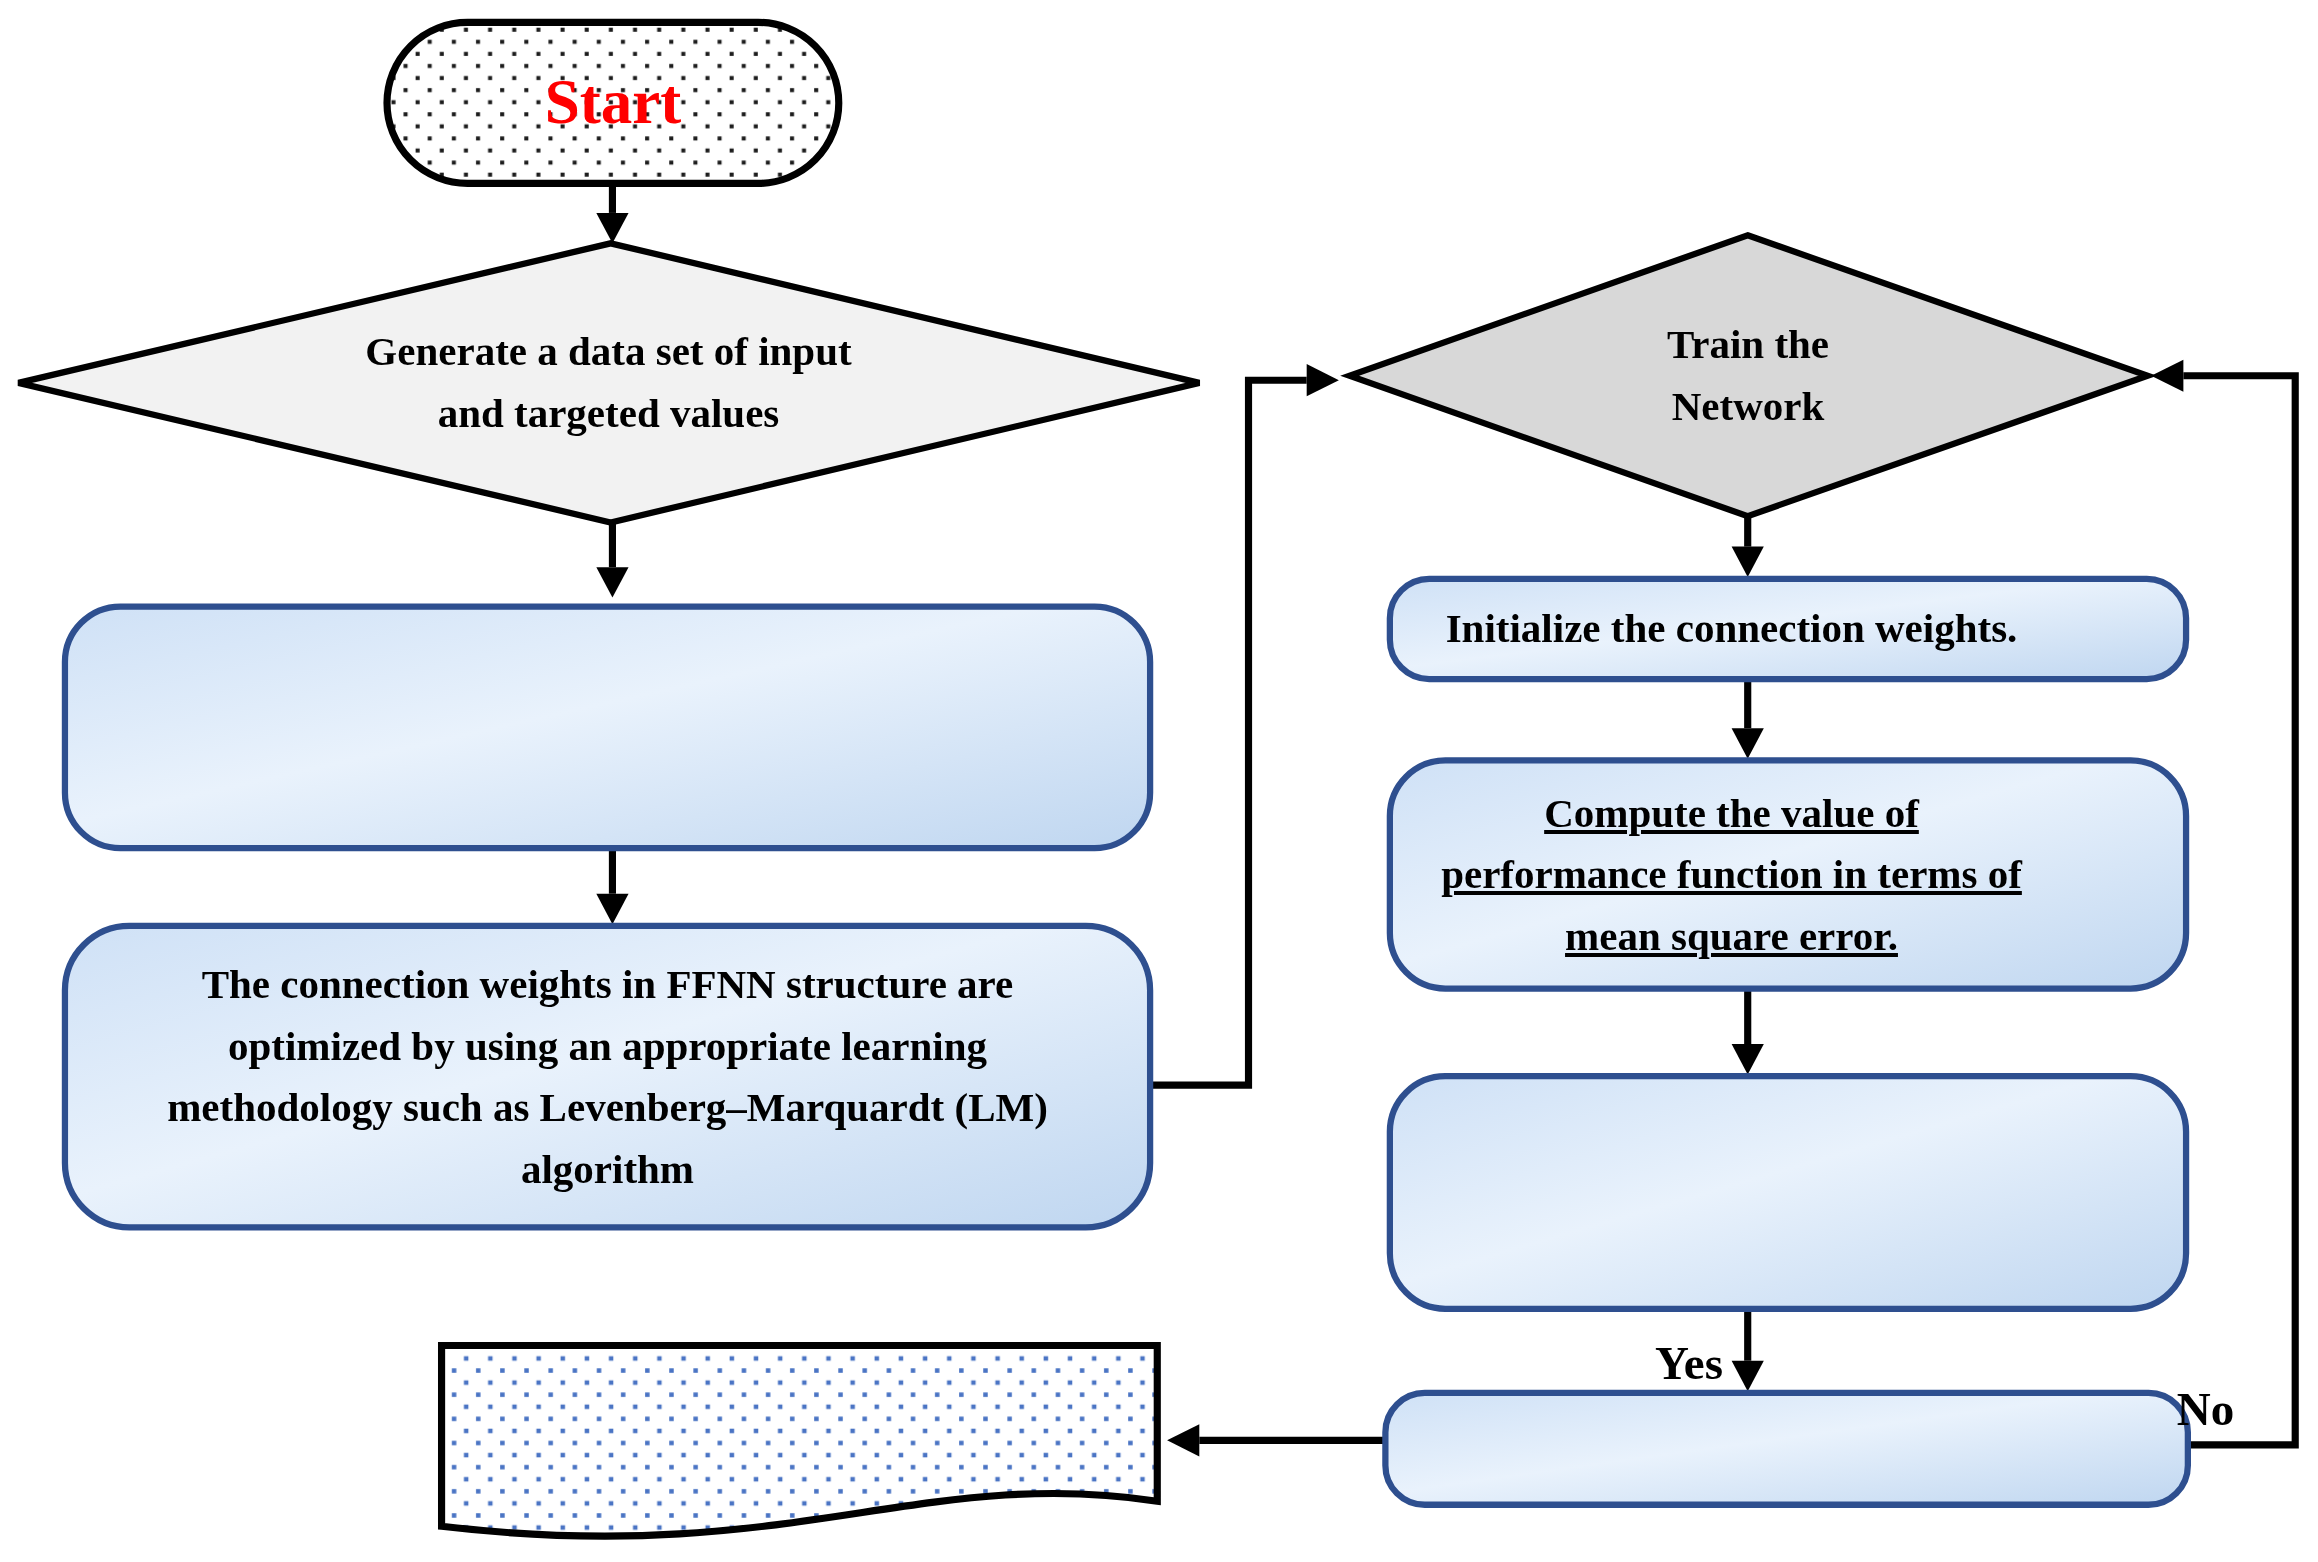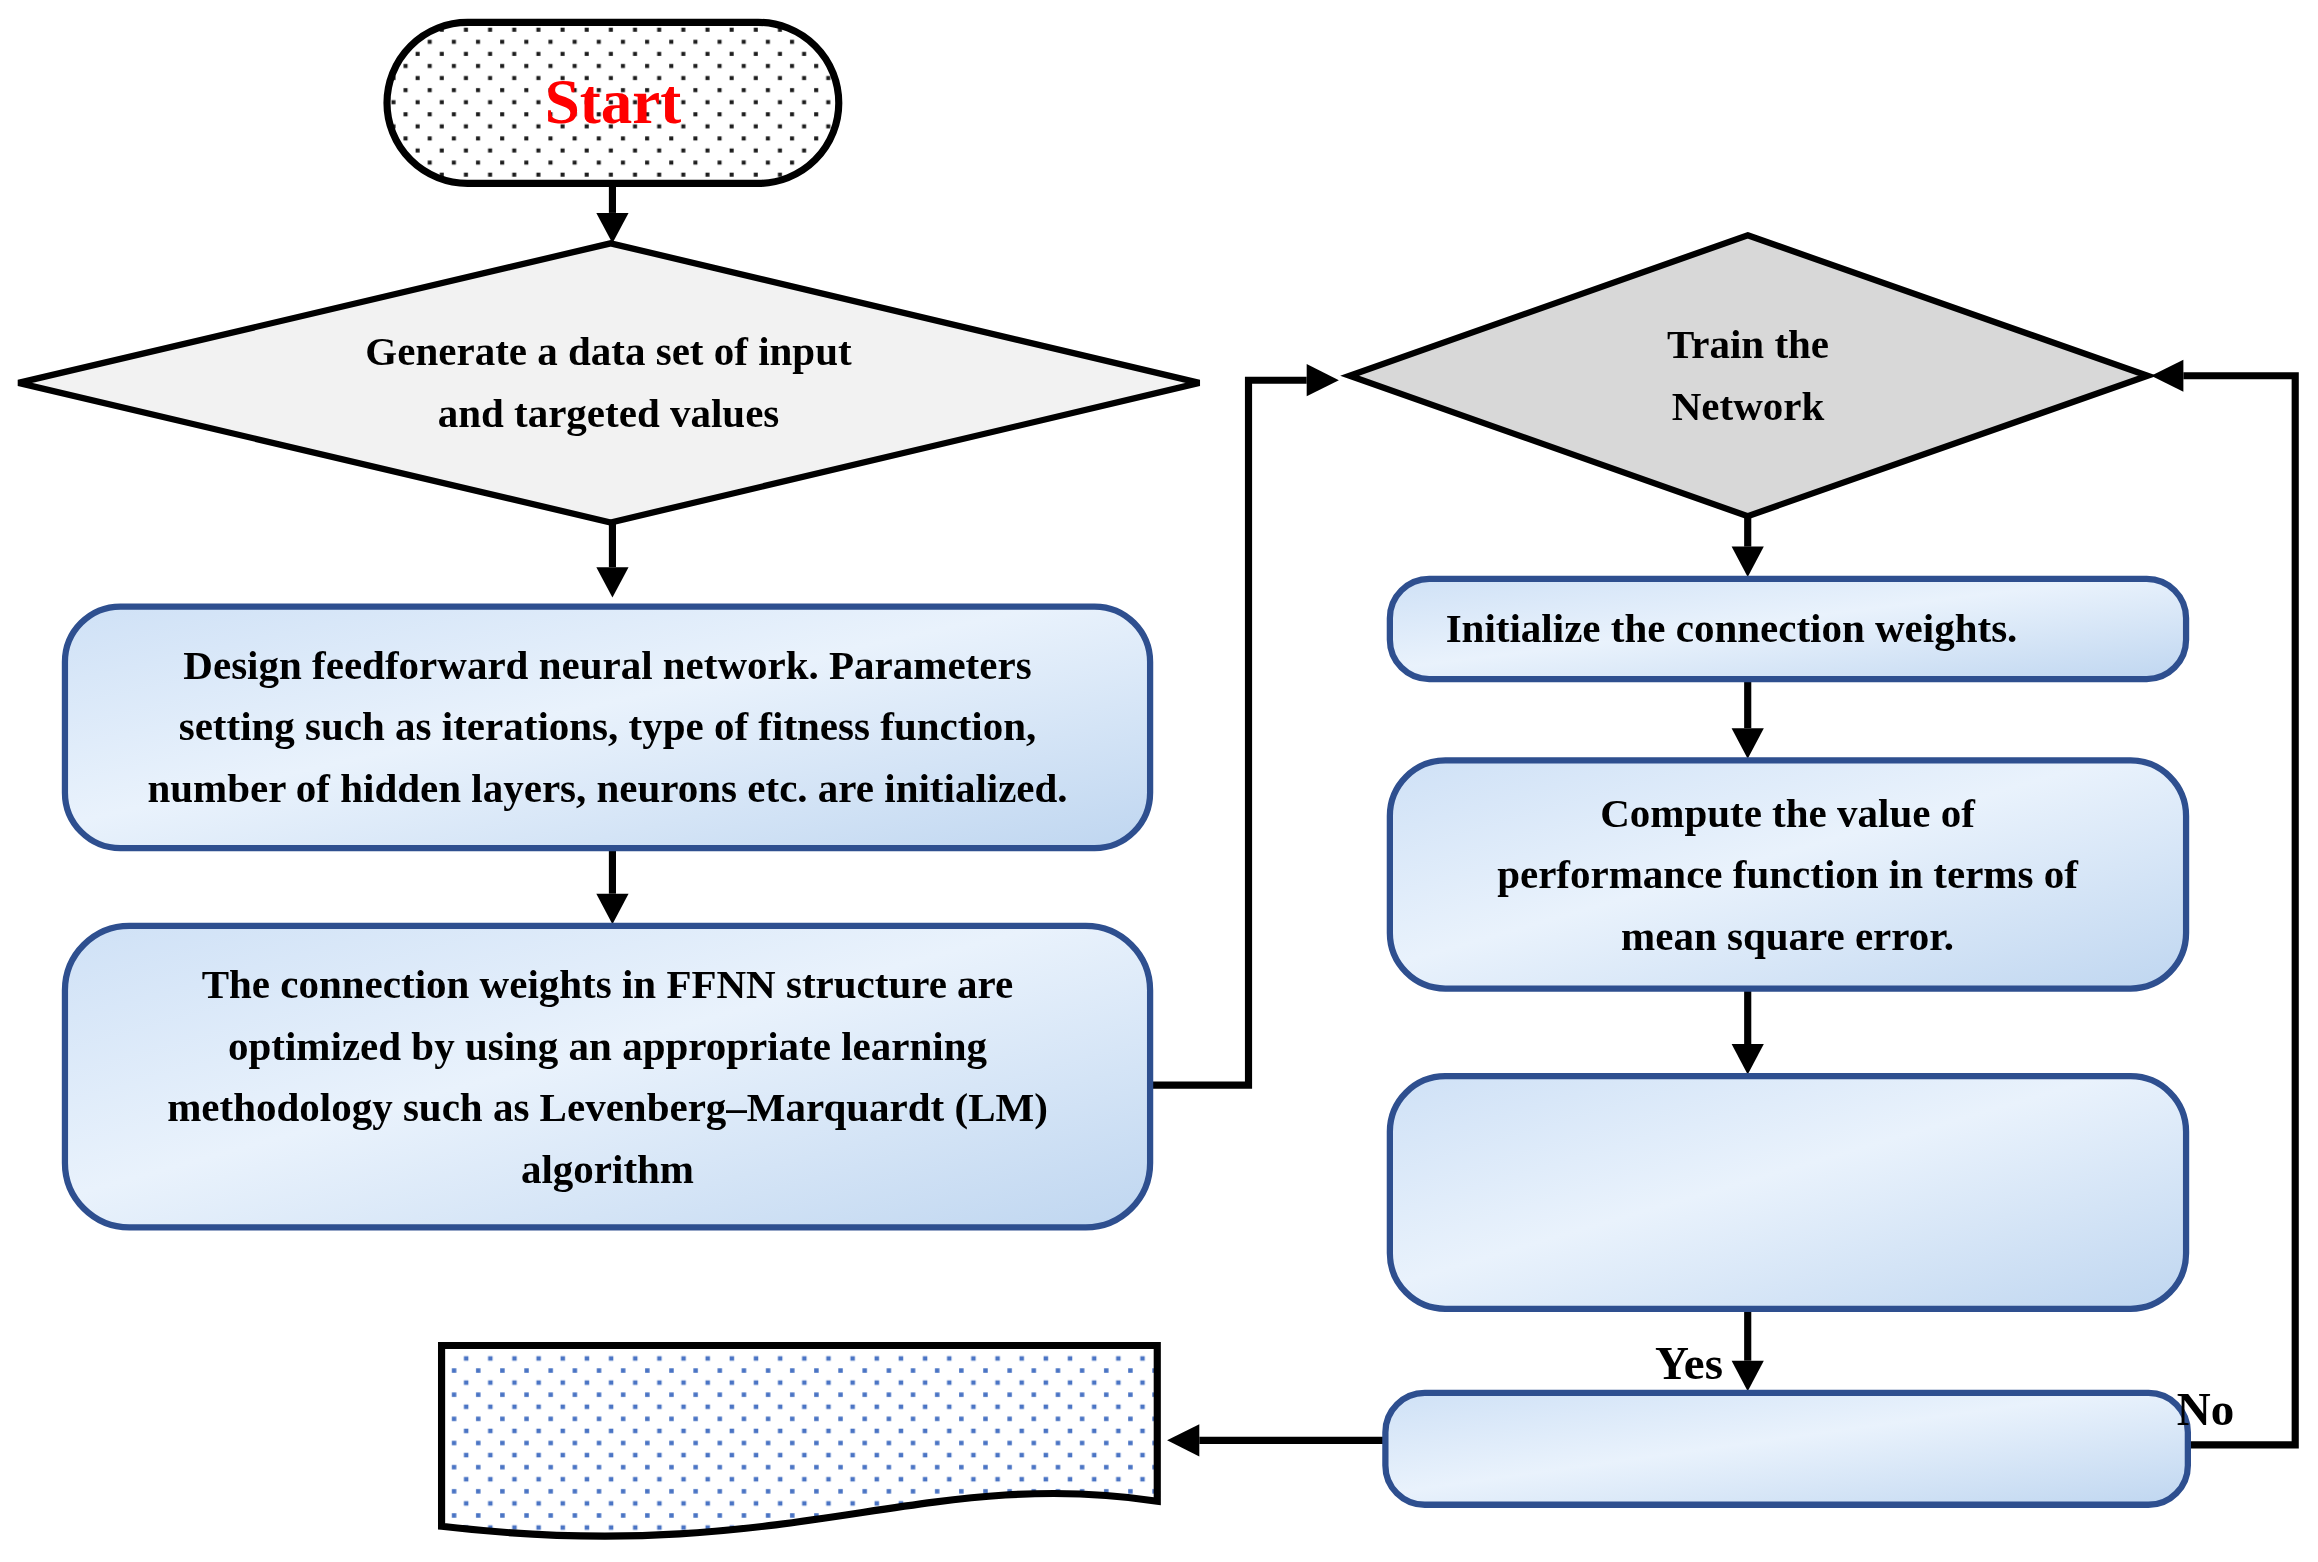--- a/index.html
+++ b/index.html
@@ -101,35 +101,32 @@
     <rect x="1548" y="1557" width="897" height="125" rx="44" fill="url(#blueGrad)" stroke="#2e4f8f" stroke-width="7"></rect>
 
     <path d="M 493,1504 H 1293 V 1678 C 1030,1638 880,1752 493,1706 Z" fill="url(#dotsBlue)" stroke="#000000" stroke-width="8"></path>
   </svg>
 
   <div class="label fs-start" style="left:387px; top:22.4px;  width:452px;  height:161px;">Start</div>
 
   <div class="label fs-node" style="left:18px;  top:243px; width:1181px; height:279px;">Generate a data set of input
 and targeted values</div>
 
-  <div class="label fs-node" style="left:75px;  top:617px; width:1065px; height:220px;">Design feedforward neural network. Parameters
-setting such as iterations, type of fitness function,
-number of hidden layers, neurons etc. are initialized.</div>
 
   <div class="label fs-node" style="left:75px;  top:937px; width:1065px; height:280px;">The connection weights in FFNN structure are
 optimized by using an appropriate learning
 methodology such as Levenberg–Marquardt (LM)
 algorithm</div>
 
   <div class="label fs-node" style="left:1349px; top:235px; width:798px; height:281px;">Train the
 Network</div>
 
   <div class="label fs-node" style="left:1344px; top:579px; width:775px; height:100px;">Initialize the connection weights.</div>
 
-  <div class="label fs-node" style="left:1400px; top:761px; width:775px; height:228px;">Compute the value of
+  <div class="label fs-node" style="left:1344px; top:761px; width:775px; height:228px;text-decoration:underline;">Compute the value of
 performance function in terms of
 mean square error.</div>
 
 
 
 
   <div class="label fs-branch align-right" style="left:1584px; top:1339px; width:139px; height:50px;">Yes</div>
 
   <div class="label fs-branch" style="left:2161px; top:1385px; width:89px; height:50px;">No</div>
 

